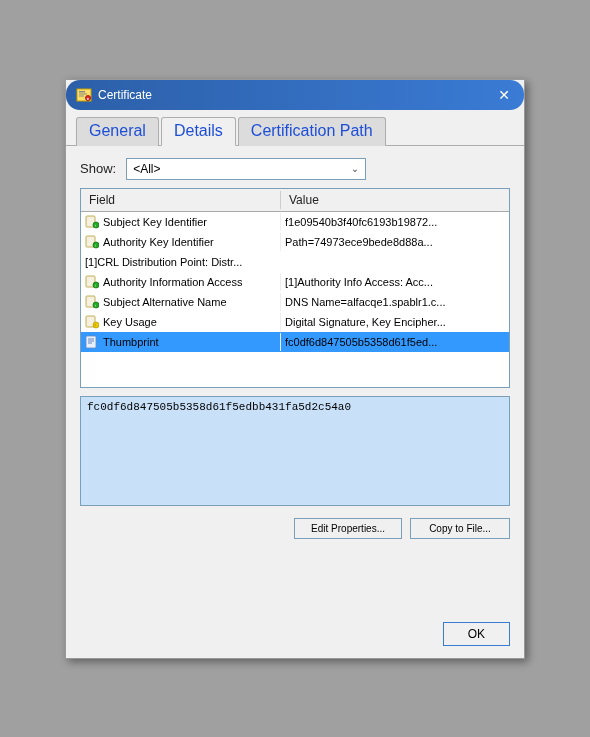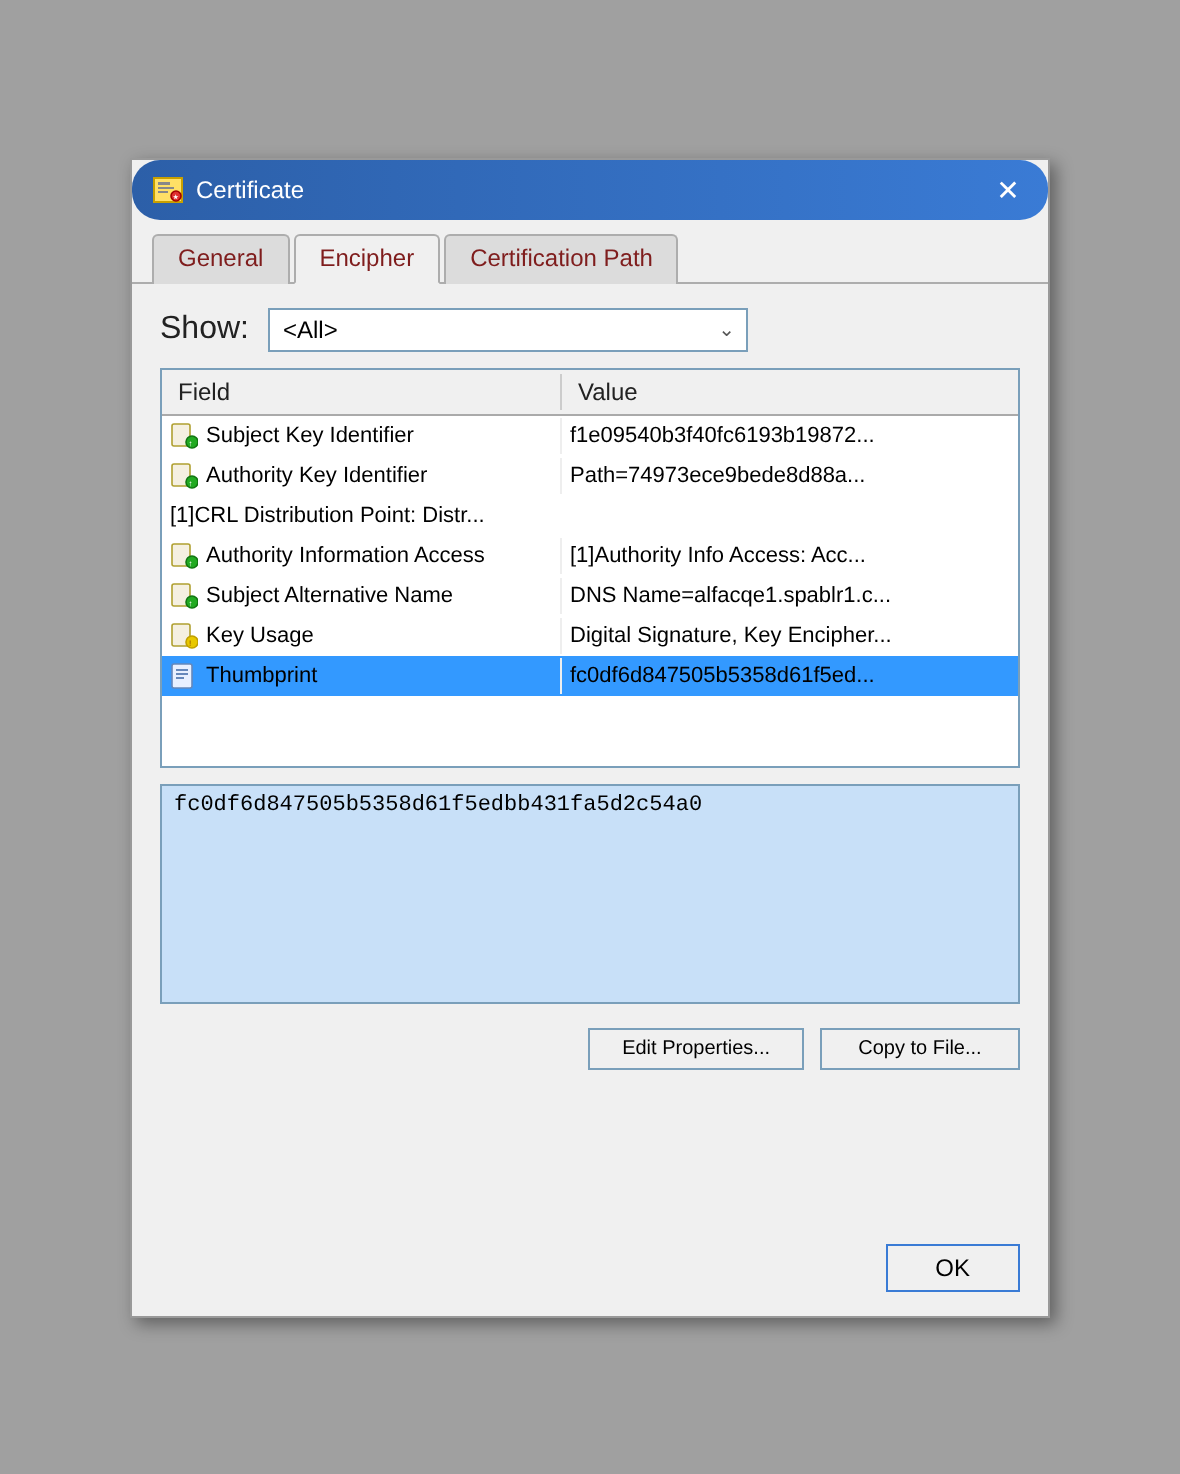--- a/index.html
+++ b/index.html
@@ -64,22 +64,22 @@
       border-bottom: 1px solid #adadad;
       padding: 6px 10px 0 10px;
       gap: 2px;
     }
     .tab {
       padding: 4px 12px 5px 12px;
       border: 1px solid #adadad;
       border-bottom: none;
       background: #dcdcdc;
       cursor: pointer;
-      font-size: 12px;
-      color: #7f1d1d;
+      font-size: 16px;
+      color: #1d4ed8;
       border-radius: 3px 3px 0 0;
       position: relative;
       bottom: -1px;
     }
     .tab.active {
       background: #f0f0f0;
       border-bottom: 1px solid #f0f0f0;
       font-weight: 500;
       z-index: 1;
     }
@@ -90,21 +90,21 @@
       flex-direction: column;
       gap: 8px;
     }
     .show-row {
       display: flex;
       align-items: center;
       gap: 10px;
     }
     .show-label {
       color: #222;
-      font-size: 16px;
+      font-size: 13px;
     }
     .show-select {
       width: 240px;
       border: 1px solid #7a9fba;
       background: white;
       padding: 2px 6px;
       font-size: 12px;
       height: 22px;
       display: flex;
       align-items: center;
@@ -248,21 +248,21 @@
         <circle cx="12" cy="11" r="2.5" fill="#e03030" stroke="#a00000" stroke-width="0.8"></circle>
         <text x="10.5" y="12.5" font-size="3" fill="white" font-weight="bold">★</text>
       </svg>
       <span class="title-text">Certificate</span>
     </div>
     <button class="close-btn">✕</button>
   </div>
 
   <div class="tab-bar">
     <div class="tab">General</div>
-    <div class="tab active">Encipher</div>
+    <div class="tab active">Details</div>
     <div class="tab">Certification Path</div>
   </div>
 
   <div class="content">
 
     <div class="show-row">
       <span class="show-label">Show:</span>
       <div class="show-select">
         <span>&lt;All&gt;</span>
         <span class="show-select-arrow">⌄</span>

